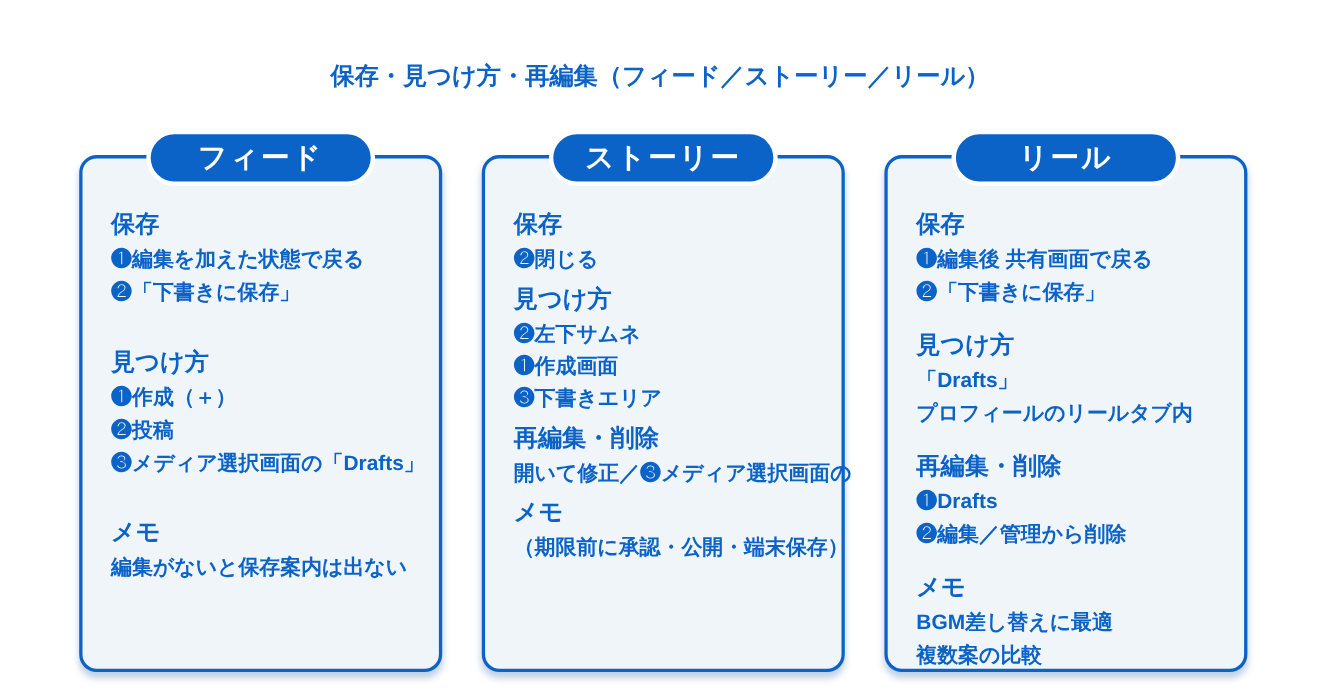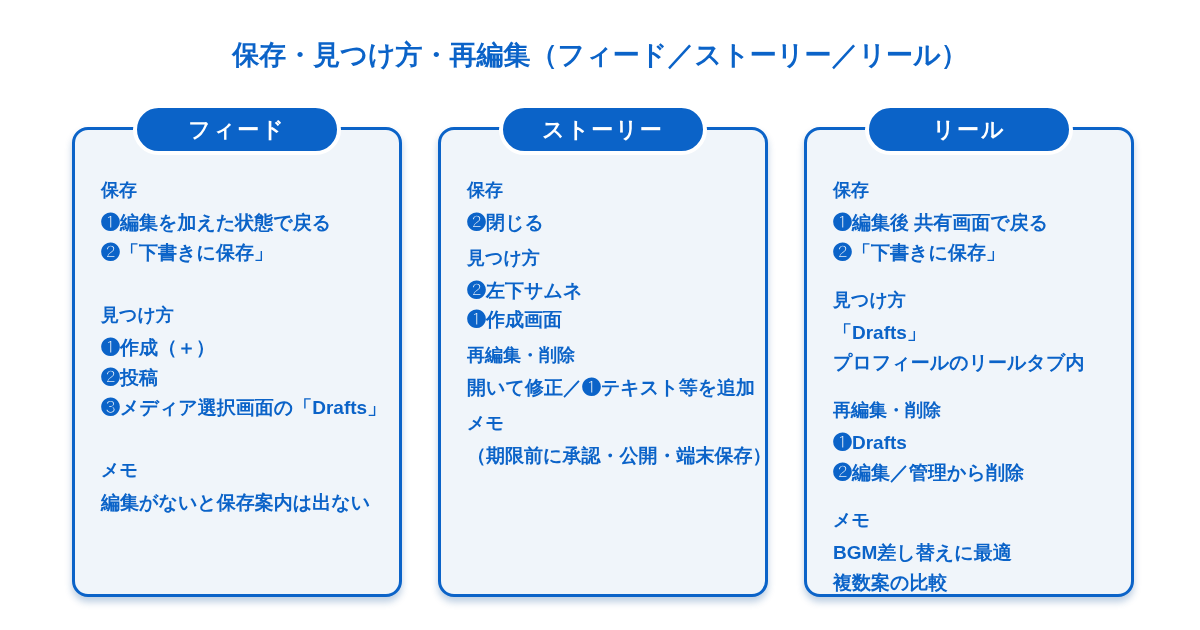--- a/index.html
+++ b/index.html
@@ -8,23 +8,23 @@
     --page-bg:#FFFFFF;
   }
   html,body{
     margin:0;padding:0;
     width:1200px;height:630px;
     background:var(--page-bg);
     font-family:"Liberation Sans",sans-serif;
     overflow:hidden;
   }
   .title{
-    margin:39px 0 0;
+    margin:53px 0 0;
     text-align:center;
-    font-size:27px;
+    font-size:22px;
     font-weight:bold;
     color:var(--blue);
     line-height:32px;
   }
   .cards-row{
     display:flex;
     gap:36px;
     margin:56px 66px 0 72px;
   }
   .card{
@@ -42,31 +42,31 @@
     position:absolute;
     top:-26px;
     left:50%;
     transform:translateX(-50%);
     width:200px;
     height:43px;
     background:var(--blue);
     border:4px solid #fff;
     border-radius:28px;
     color:#fff;
-    font-size:22px;
+    font-size:26px;
     font-weight:bold;
     letter-spacing:2px;
     display:flex;
     align-items:center;
     justify-content:center;
     white-space:nowrap;
   }
   .sec h2{
     margin:0 0 4px;
-    font-size:18px;
+    font-size:22px;
     font-weight:bold;
     color:var(--blue);
     line-height:28px;
   }
   .sec p{
     margin:0;
     font-size:19px;
     font-weight:bold;
     color:var(--blue);
     line-height:30px;
@@ -106,24 +106,25 @@
   <section class="card card-1">
     <div class="tab">ストーリー</div>
     <div class="sec">
       <h2>保存</h2>
       <p>❷閉じる</p>
     </div>
     <div class="sec">
       <h2>見つけ方</h2>
       <p>❷左下サムネ</p>
       <p>❶作成画面</p>
+      <p>❸下書きエリア</p>
     </div>
     <div class="sec">
       <h2>再編集・削除</h2>
-      <p>開いて修正／❶テキスト等を追加</p>
+      <p>開いて修正／❸メディア選択画面の</p>
     </div>
     <div class="sec">
       <h2>メモ</h2>
       <p>（期限前に承認・公開・端末保存）</p>
     </div>
   </section>
 
   <section class="card card-2">
     <div class="tab">リール</div>
     <div class="sec">

